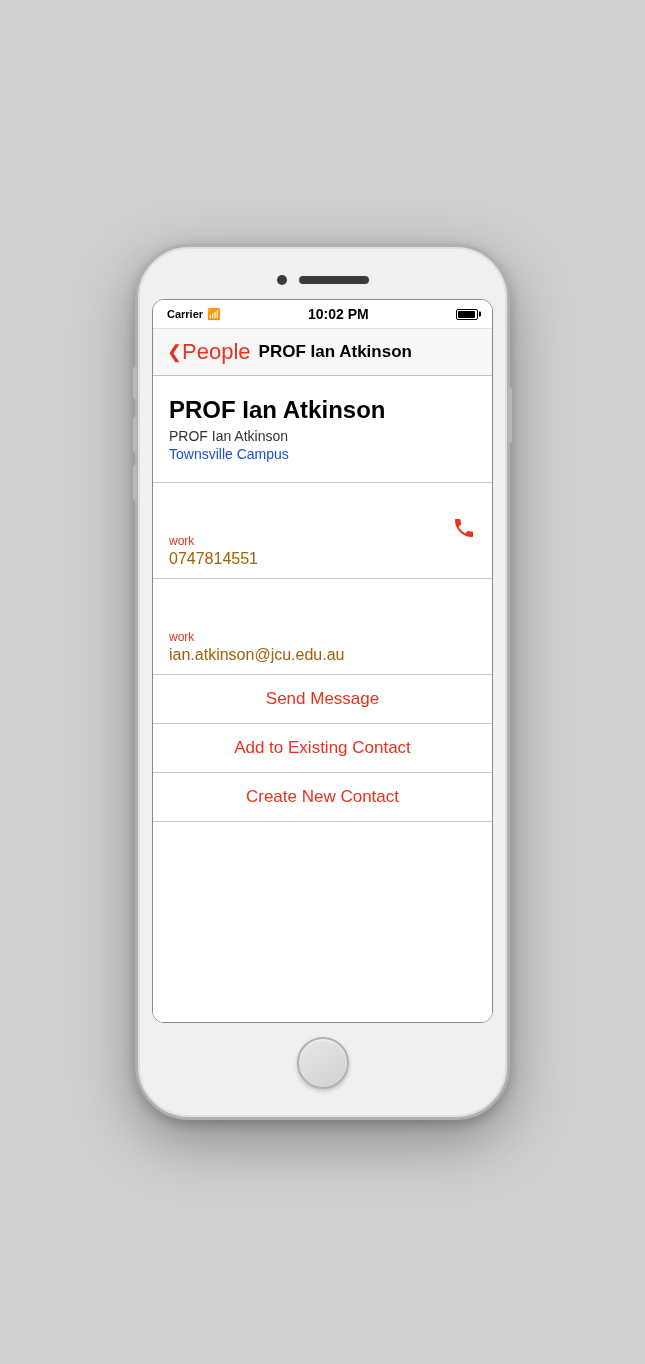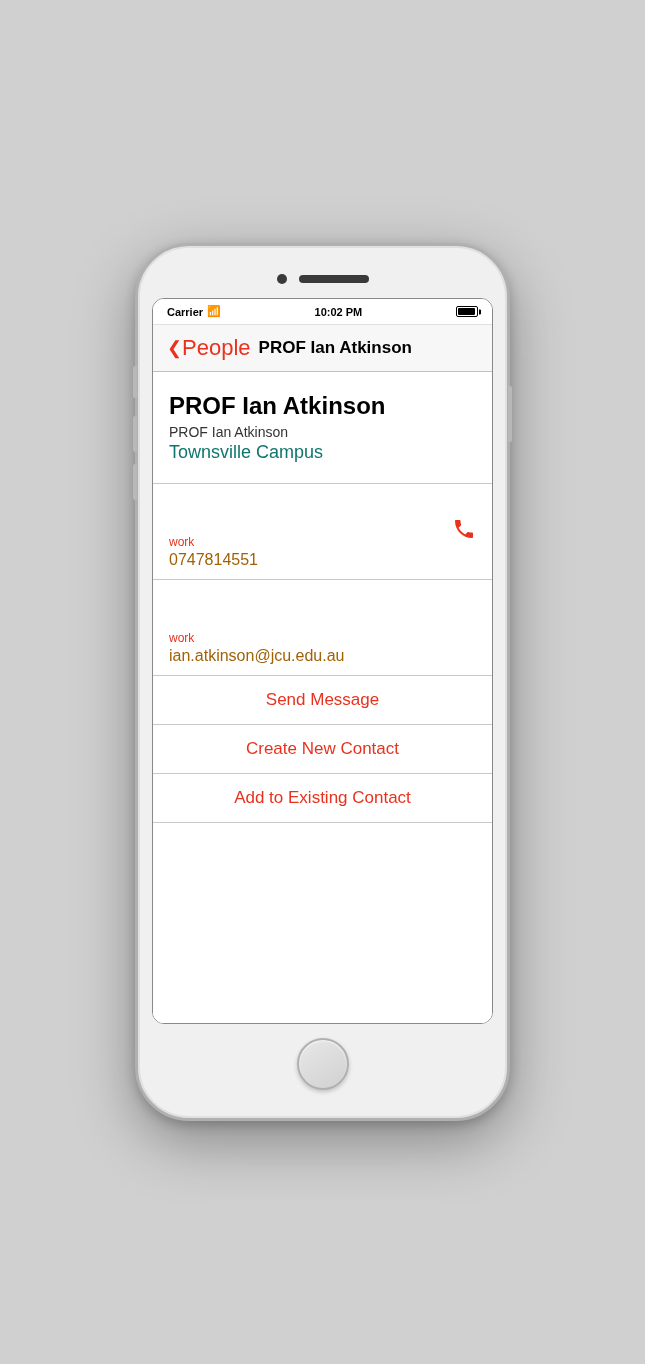--- a/index.html
+++ b/index.html
@@ -115,21 +115,21 @@
       display: flex;
       align-items: center;
       gap: 4px;
     }
 
     .wifi-icon {
       font-size: 11px;
     }
 
     .status-time {
-      font-size: 11px;
+      font-size: 14px;
       font-weight: 600;
       color: #000;
     }
 
     .status-right {
       display: flex;
       align-items: center;
     }
 
     .battery {
@@ -210,22 +210,22 @@
       margin-bottom: 4px;
     }
 
     .contact-subtitle1 {
       font-size: 14px;
       color: #333;
       margin-bottom: 2px;
     }
 
     .contact-subtitle2 {
-      font-size: 18px;
-      color: #0f766e;
+      font-size: 14px;
+      color: #1d4ed8;
     }
 
     
     .field-row {
       padding: 10px 16px;
       border-bottom: 0.5px solid #c8c8c8;
       position: relative;
       background: #fff;
     }
 
@@ -342,25 +342,25 @@
       <div class="field-row">
         <div class="field-label">work</div>
         <div class="field-value">ian.atkinson@jcu.edu.au</div>
       </div>
 
       <div class="action-row">
         <div class="action-label">Send Message</div>
       </div>
 
       <div class="action-row">
+        <div class="action-label">Add to Existing Contact</div>
+      </div>
+
+      <div class="action-row">
         <div class="action-label">Create New Contact</div>
-      </div>
-
-      <div class="action-row">
-        <div class="action-label">Add to Existing Contact</div>
       </div>
 
       <div class="empty-space"></div>
 
     </div>
   </div>
 
   <div class="phone-bottom">
     <div class="home-button"></div>
   </div>

